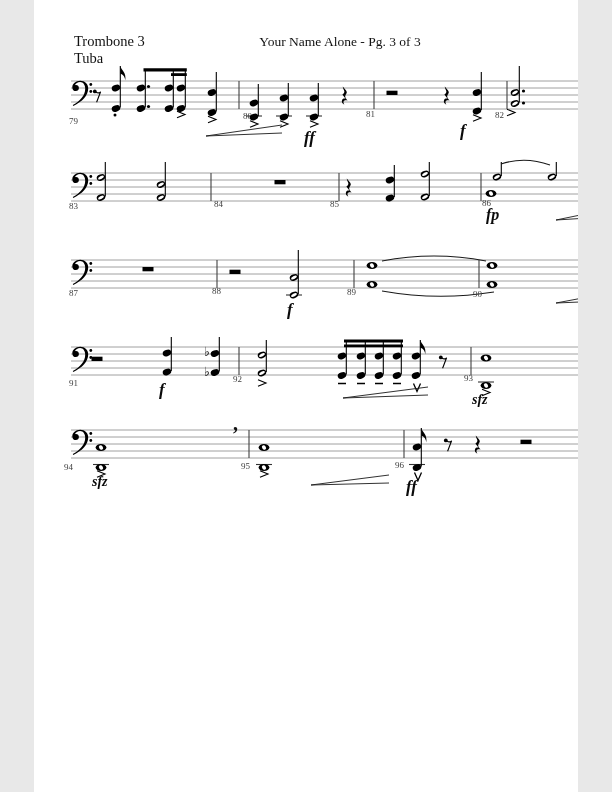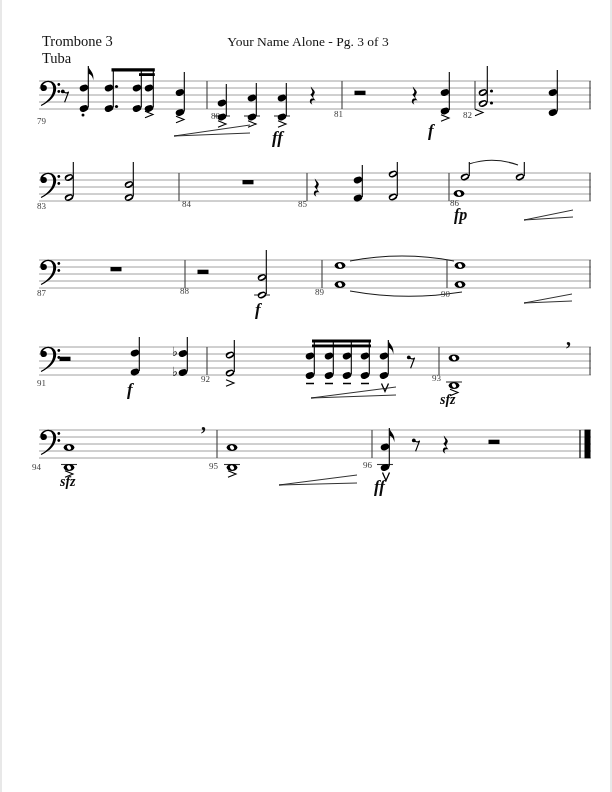--- a/index.html
+++ b/index.html
@@ -1,16 +1,16 @@
 <!DOCTYPE html>
 <html><head>
 <meta charset="utf-8">
 <style>
   html,body{margin:0;padding:0;background:#e8e8e8;}
-  .page{position:relative;width:608px;height:792px;background:#ffffff;margin:0 auto;overflow:hidden;}
+  .page{position:relative;width:544px;height:792px;background:#ffffff;margin:0 auto;overflow:hidden;}
   svg{position:absolute;left:0;top:0;}
   text{user-select:none;}
   .inst{font-family:"Liberation Serif",serif;font-size:14.5px;fill:#111;}
   .title{font-family:"Liberation Serif",serif;font-size:13.5px;fill:#111;}
   .mnum{font-family:"Liberation Serif",serif;font-size:9px;fill:#3d3d3d;}
   .dyn{font-family:"Liberation Serif",serif;font-style:italic;font-weight:bold;fill:#0a0a0a;}
   .breath{font-family:"Liberation Serif",serif;font-weight:bold;font-size:20px;fill:#111;}
   .flat{font-family:"DejaVu Sans",sans-serif;font-size:12.5px;fill:#111;}
 </style>
 </head>

